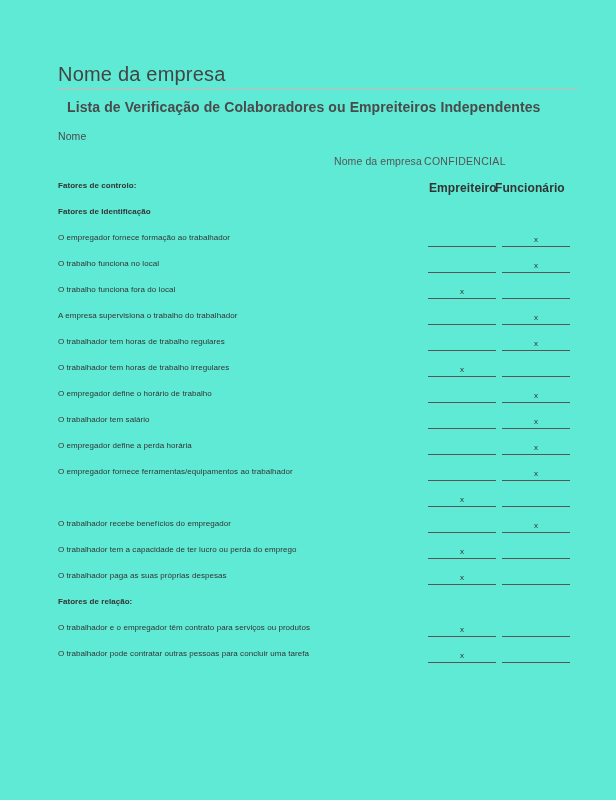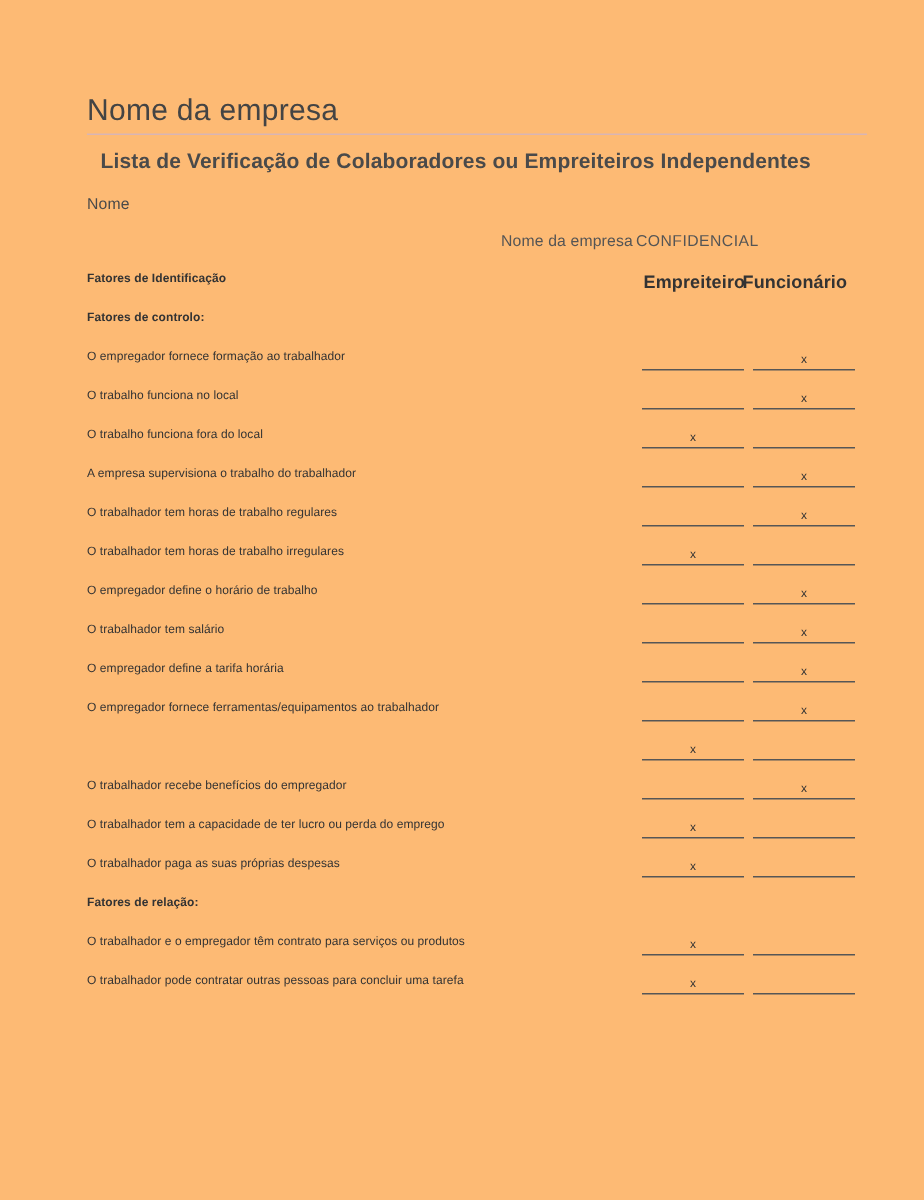--- a/index.html
+++ b/index.html
@@ -14,21 +14,21 @@
     color: #3a3a3a;
     position: relative;
     overflow: hidden;
   }
 
   .page {
     position: absolute;
     left: 0; top: 0;
     width: 616px;
     height: 800px;
-    background: #fdba74;
+    background: #5eead4;
   }
 
   
   .header {
     position: absolute;
     left: 58px;
     top: 62px;
     width: 520px;
   }
   .company-title {
@@ -181,26 +181,26 @@
     <span class="conf-company">Nome da empresa</span>
     <span class="conf-word">CONFIDENCIAL</span>
   </div>
 
   <div class="col-heads">
     <span class="col-head c1">Empreiteiro</span>
     <span class="col-head c2">Funcionário</span>
   </div>
 
   <div class="checklist" id="checklist">
+      <div class="row section">
+        <span class="row-label">Fatores de controlo:</span>
+      </div>
       <div class="row heading">
         <span class="row-label">Fatores de Identificação</span>
       </div>
-      <div class="row section">
-        <span class="row-label">Fatores de controlo:</span>
-      </div>
       <div class="row item">
         <span class="row-label">O empregador fornece formação ao trabalhador</span>
         <span class="cell c1">
           <span class="mark"></span>
           <span class="rule"></span>
         </span>
         <span class="cell c2">
           <span class="mark">x</span>
           <span class="rule"></span>
         </span>
@@ -276,21 +276,21 @@
         <span class="cell c1">
           <span class="mark"></span>
           <span class="rule"></span>
         </span>
         <span class="cell c2">
           <span class="mark">x</span>
           <span class="rule"></span>
         </span>
       </div>
       <div class="row item">
-        <span class="row-label">O empregador define a tarifa horária</span>
+        <span class="row-label">O empregador define a perda horária</span>
         <span class="cell c1">
           <span class="mark"></span>
           <span class="rule"></span>
         </span>
         <span class="cell c2">
           <span class="mark">x</span>
           <span class="rule"></span>
         </span>
       </div>
       <div class="row item">

